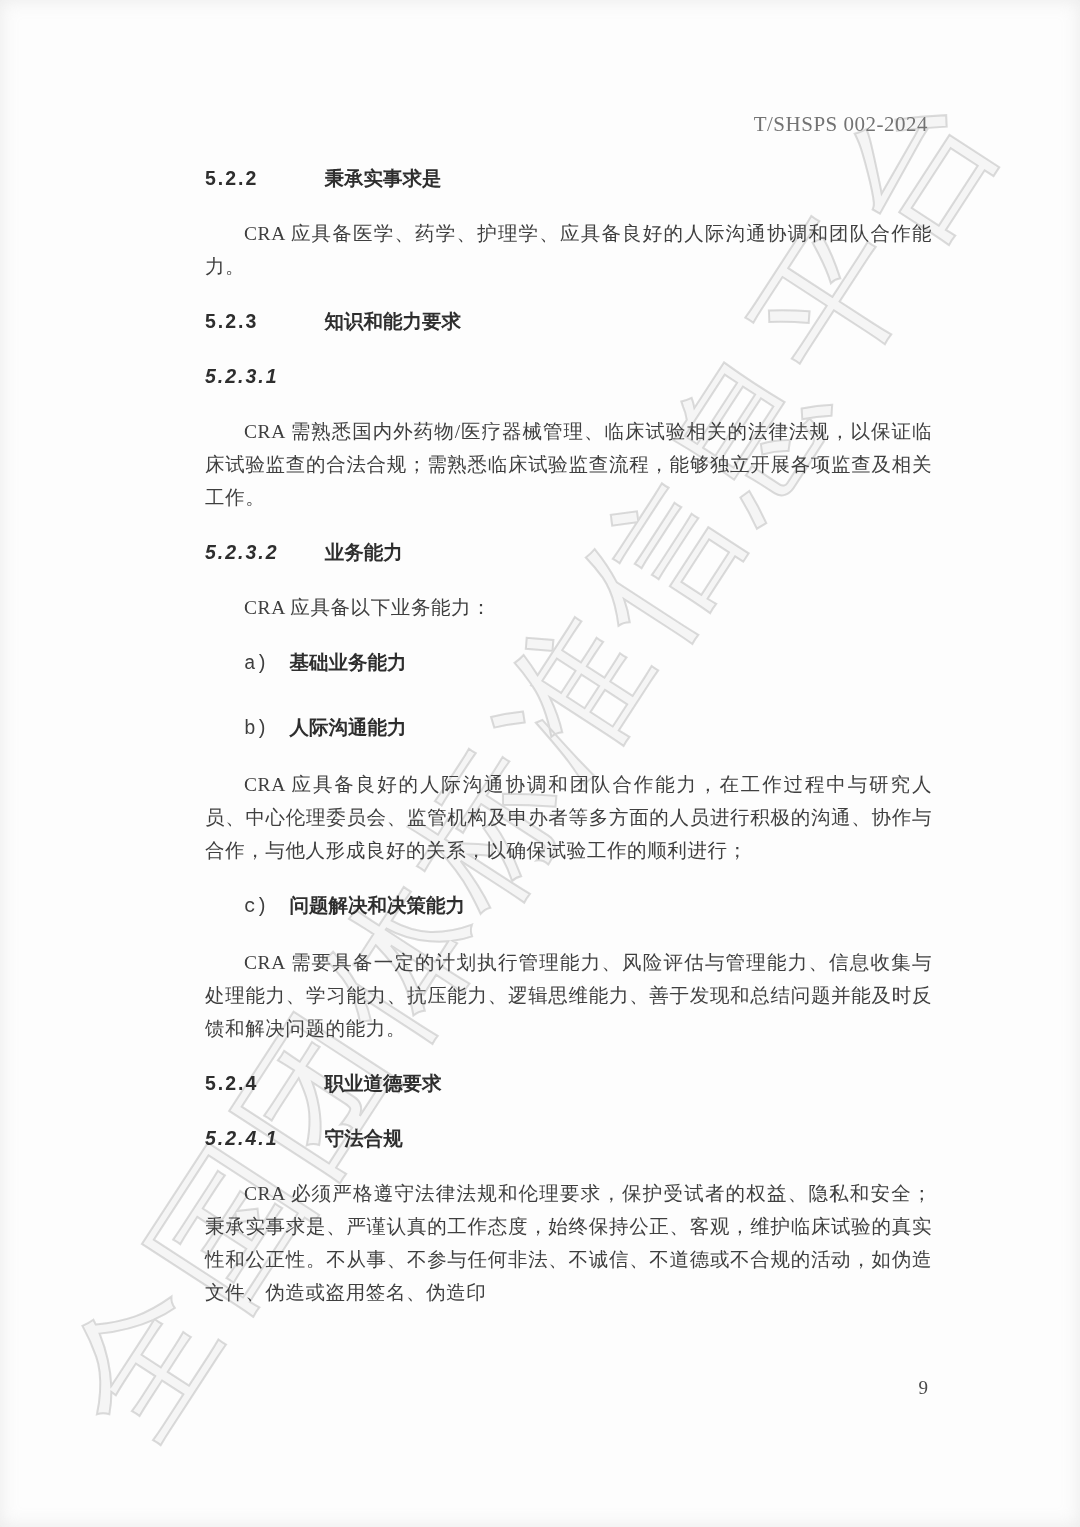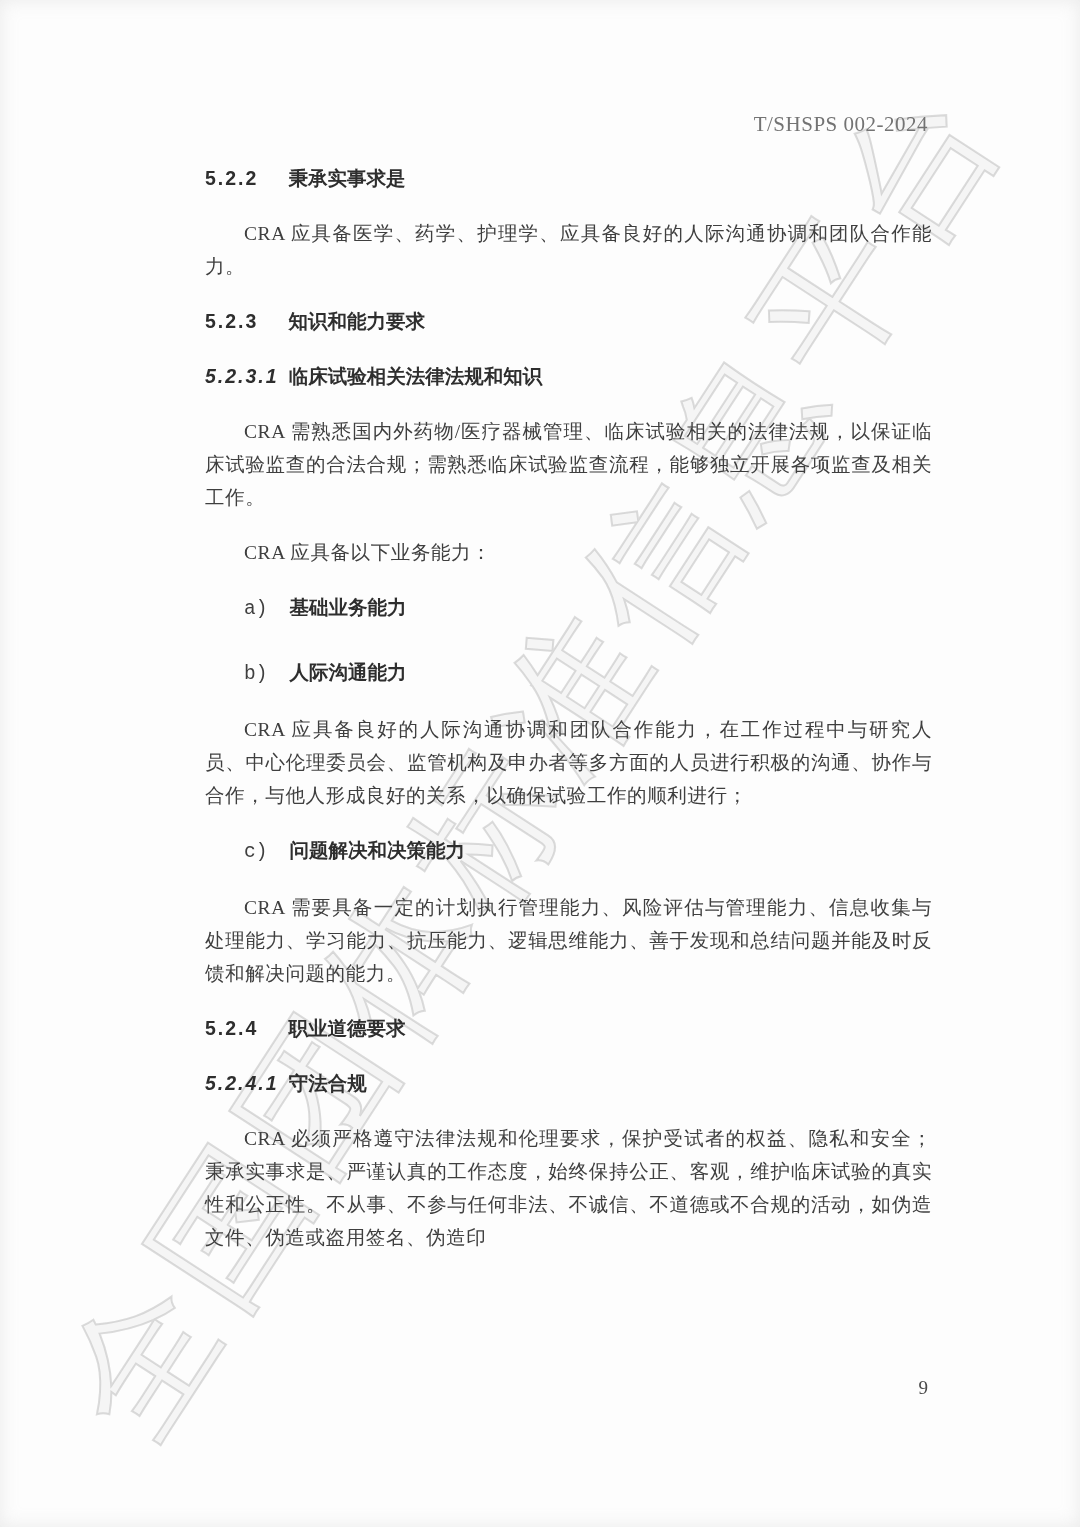--- a/index.html
+++ b/index.html
@@ -53,20 +53,21 @@
   }
   .block { margin: 0 0 22px 0; }
   .heading {
     display: flex;
     align-items: baseline;
     font-weight: bold;
     color: #2e2e2e;
     font-family: "Liberation Sans", "DejaVu Sans", sans-serif;
     font-size: 19.5px;
     line-height: 33px;
+    gap: 36px;
   }
   .heading.h3 .sec-num { margin-right: 30px; }
   .heading.h4 .sec-num { margin-right: 10px; font-style: italic; }
   .sec-num { letter-spacing: 2px; font-weight: bold; }
   .para {
     text-align: justify;
     text-indent: 2em;
     letter-spacing: 0.6px;
   }
   .list-item {
@@ -114,25 +115,28 @@
 
     <div class="block para">CRA 应具备医学、药学、护理学、应具备良好的人际沟通协调和团队合作能力。</div>
 
     <div class="block heading h3">
       <span class="sec-num">5.2.3</span>
       <span class="sec-title">知识和能力要求</span>
     </div>
 
     <div class="block heading h4">
       <span class="sec-num">5.2.3.1</span>
-      <span class="sec-title">临床试验相关法律法规和知识</span>
     </div>
 
     <div class="block para">CRA 需熟悉国内外药物/医疗器械管理、临床试验相关的法律法规，以保证临床试验监查的合法合规；需熟悉临床试验监查流程，能够独立开展各项监查及相关工作。</div>
 
+    <div class="block heading h4">
+      <span class="sec-num">5.2.3.2</span>
+      <span class="sec-title">业务能力</span>
+    </div>
 
     <div class="block para">CRA 应具备以下业务能力：</div>
 
     <div class="block list-item">
       <span class="marker">a)</span>
       <span class="li-title">基础业务能力</span>
     </div>
 
 
     <div class="block list-item gap-lg">

